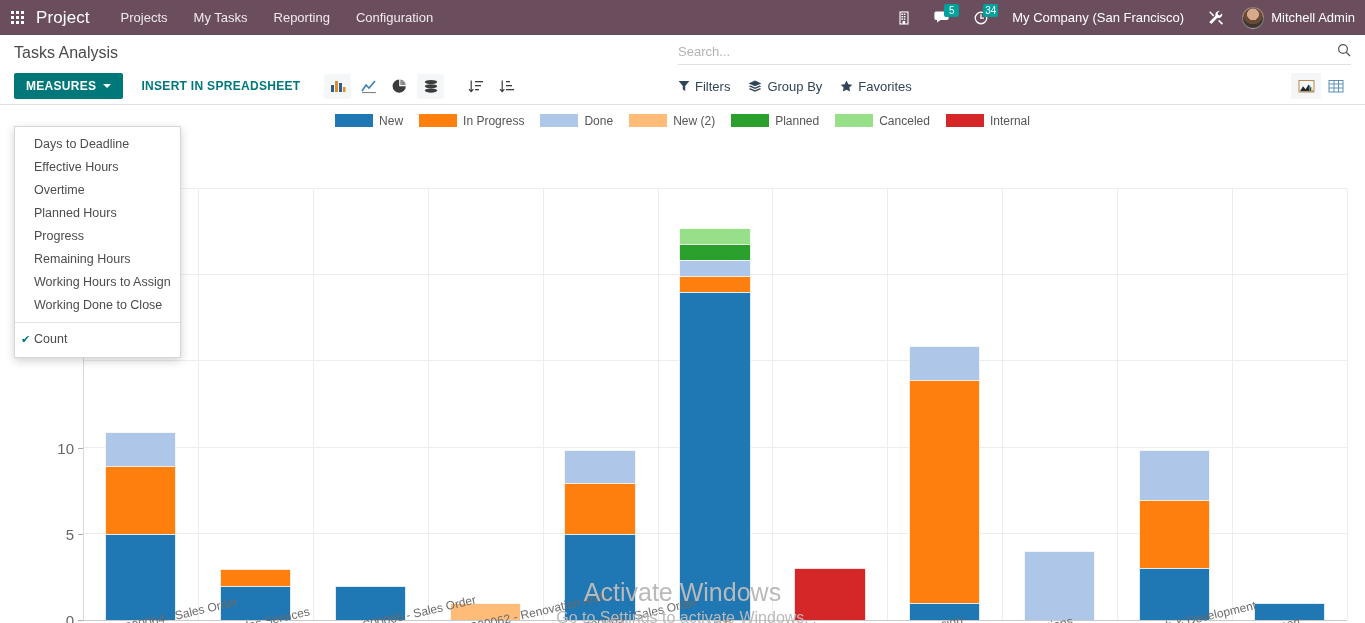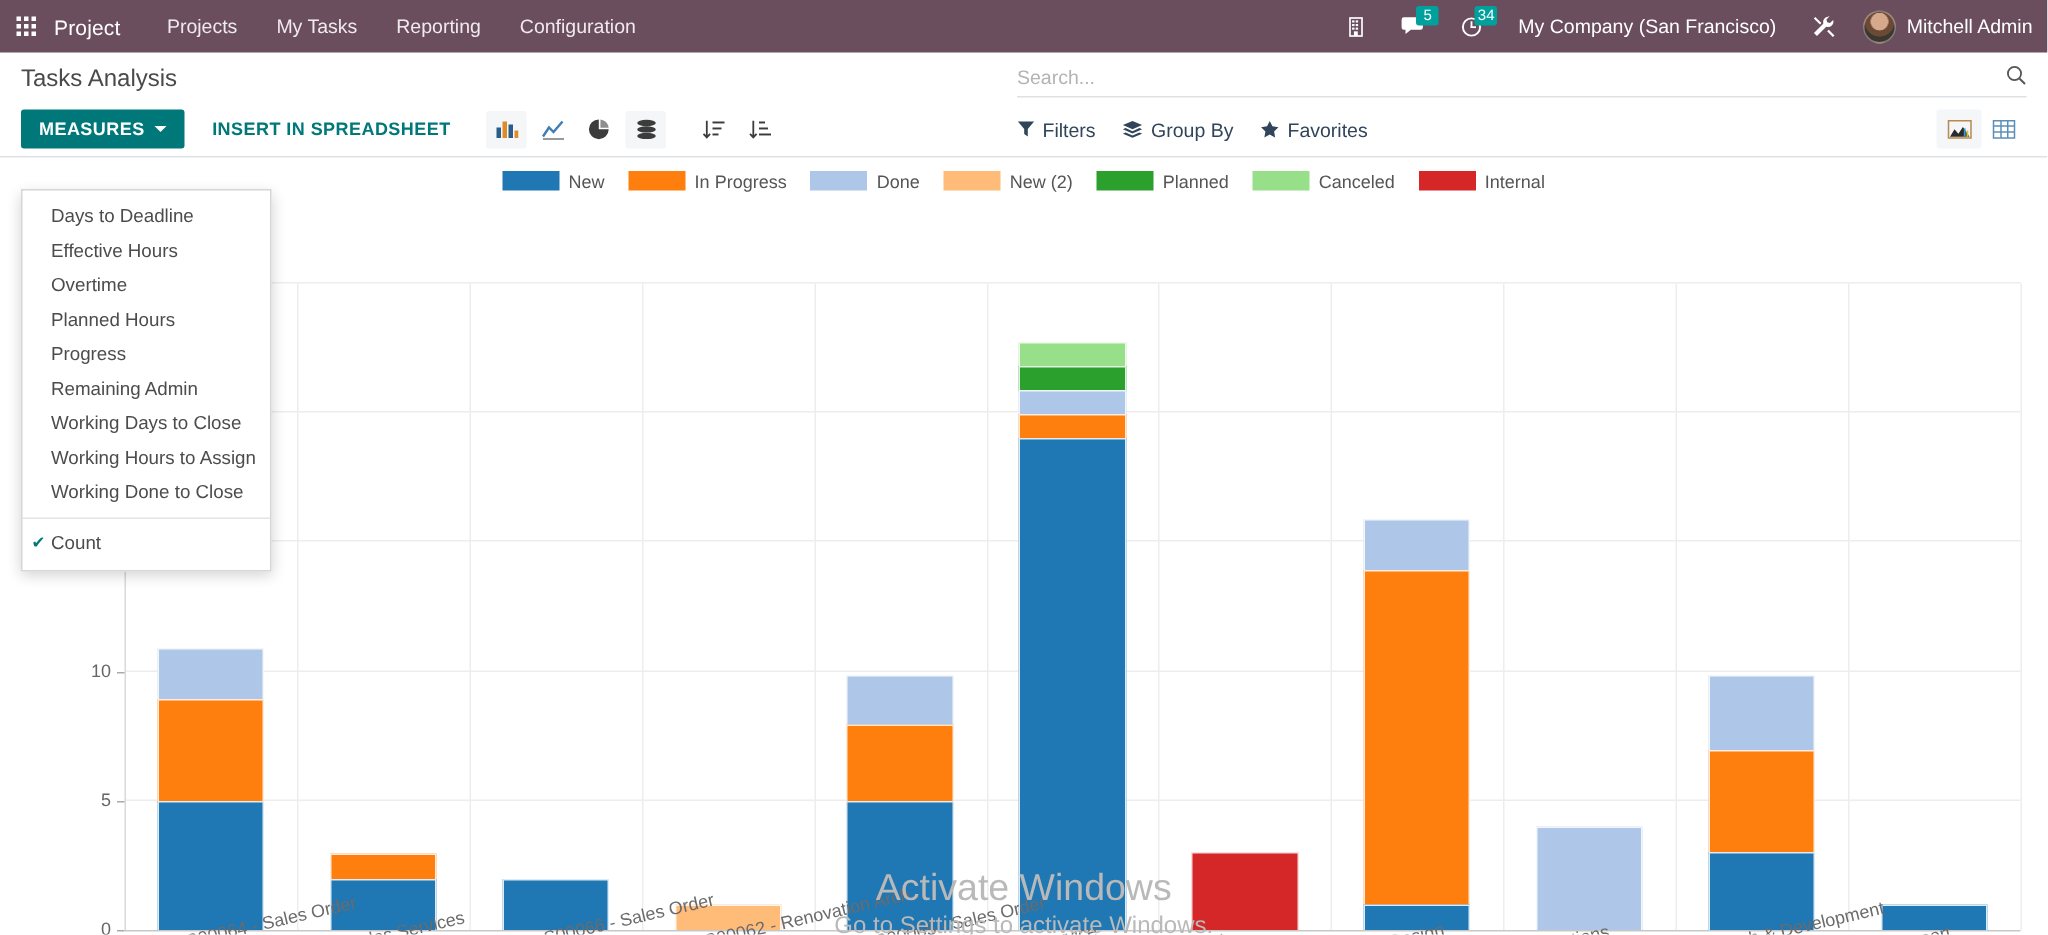--- a/index.html
+++ b/index.html
@@ -27,21 +27,21 @@
     cursor: pointer;
   }
   .grid-glyph {
     display: grid;
     grid-template-columns: repeat(3, 3px);
     grid-template-rows: repeat(3, 3px);
     gap: 2px;
   }
   .grid-glyph i { background: #ffffff; display: block; width: 3px; height: 3px; }
   #brand-title {
-    font-size: 14px;
+    font-size: 17px;
     padding: 0 18px 0 2px;
     letter-spacing: .1px;
   }
   .nav-link {
     padding: 0 13px;
     line-height: 35px;
     font-size: 13px;
     color: #f0e9ed;
     cursor: pointer;
     white-space: nowrap;
@@ -289,21 +289,21 @@
     left: 83px;
     right: 18px;
     top: 489px;
     height: 1px;
     background: #c8c8c8;
   }
   .ytick {
     position: absolute;
     width: 46px;
     text-align: right;
-    font-size: 12px;
+    font-size: 15px;
     color: #666;
     left: 28px;
   }
   .ytick-dash {
     position: absolute;
     left: 78px;
     width: 5px; height: 1px;
     background: #aaa;
   }
 
@@ -524,22 +524,21 @@
     </div>
   </div>
 </div>
 
 <div id="measures-menu">
   <div class="mi">Days to Deadline</div>
   <div class="mi">Effective Hours</div>
   <div class="mi">Overtime</div>
   <div class="mi">Planned Hours</div>
   <div class="mi">Progress</div>
-  <div class="mi">Remaining Admin</div>
-  <div class="mi">Working Days to Close</div>
+  <div class="mi">Remaining Hours</div>
   <div class="mi">Working Hours to Assign</div>
   <div class="mi">Working Done to Close</div>
   <div class="mi-sep"></div>
   <div class="mi">
     <span class="chk">✔</span>
     <span>Count</span>
   </div>
 </div>
 
 <div id="chart-wrap">

